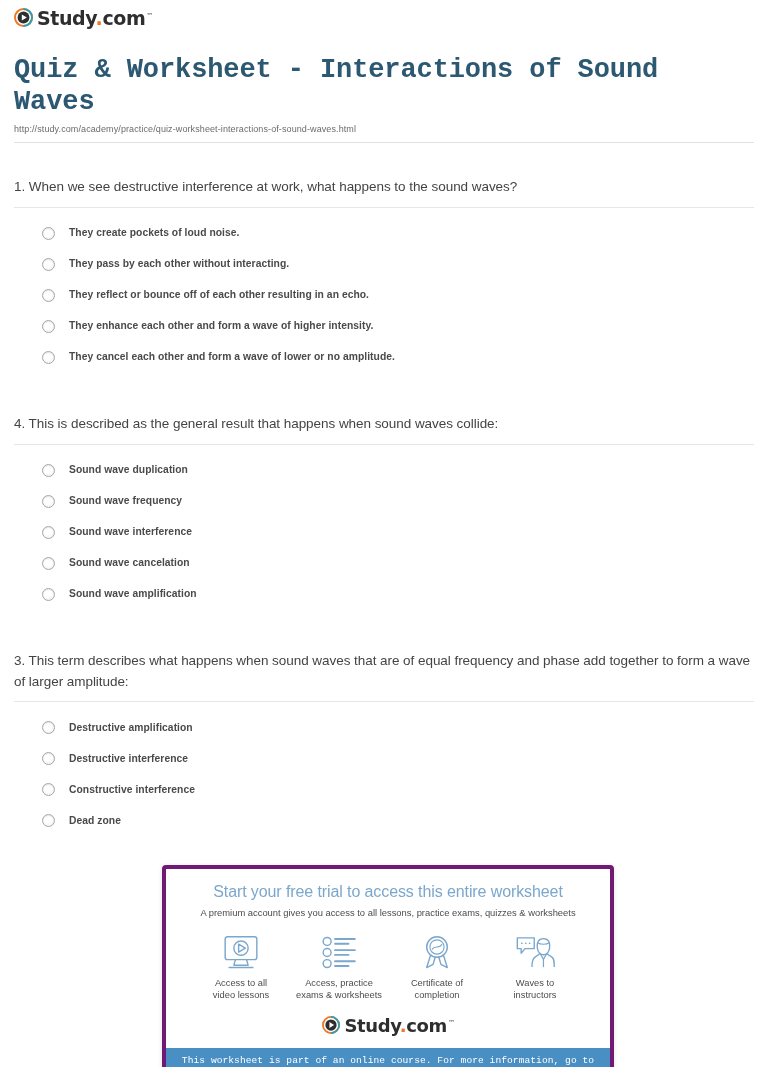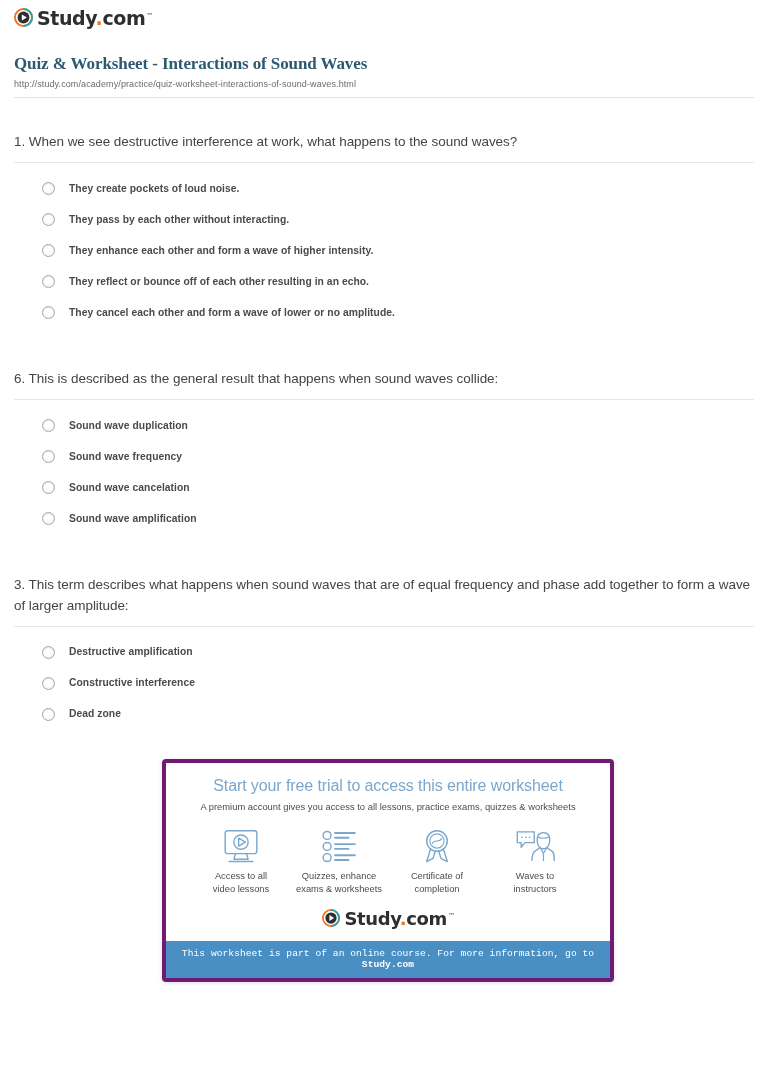--- a/index.html
+++ b/index.html
@@ -61,22 +61,22 @@
     top: -7px;
     left: 1px;
   }
 
   
   .title-wrap {
     padding: 16px 14px 0 14px;
   }
   h1.page-title {
     margin: 0;
-    font-family: Liberation Serif, serif;
-    font-size: 17px;
+    font-family: Liberation Mono, monospace;
+    font-size: 27px;
     font-weight: bold;
     color: #2c5871;
     letter-spacing: -0.1px;
     line-height: 1.2;
   }
   .page-url {
     margin: 5px 0 0 0;
     font-size: 9px;
     color: #6b6b6b;
     letter-spacing: 0.1px;
@@ -254,63 +254,71 @@
         <li class="answer-item">
           <span class="radio"></span>
           <span class="answer-label">They create pockets of loud noise.</span>
         </li>
         <li class="answer-item">
           <span class="radio"></span>
           <span class="answer-label">They pass by each other without interacting.</span>
         </li>
         <li class="answer-item">
           <span class="radio"></span>
+          <span class="answer-label">They reflect or bounce off of each other resulting in an echo.</span>
+        </li>
+        <li class="answer-item">
+          <span class="radio"></span>
           <span class="answer-label">They enhance each other and form a wave of higher intensity.</span>
-        </li>
-        <li class="answer-item">
-          <span class="radio"></span>
-          <span class="answer-label">They reflect or bounce off of each other resulting in an echo.</span>
         </li>
         <li class="answer-item">
           <span class="radio"></span>
           <span class="answer-label">They cancel each other and form a wave of lower or no amplitude.</span>
         </li>
       </ul>
     </div>
 
     <div class="question-block">
-      <div class="question-text">6. This is described as the general result that happens when sound waves collide:</div>
+      <div class="question-text">4. This is described as the general result that happens when sound waves collide:</div>
       <div class="question-rule"></div>
       <ul class="answer-list">
         <li class="answer-item">
           <span class="radio"></span>
           <span class="answer-label">Sound wave duplication</span>
         </li>
         <li class="answer-item">
           <span class="radio"></span>
           <span class="answer-label">Sound wave frequency</span>
+        </li>
+        <li class="answer-item">
+          <span class="radio"></span>
+          <span class="answer-label">Sound wave interference</span>
         </li>
         <li class="answer-item">
           <span class="radio"></span>
           <span class="answer-label">Sound wave cancelation</span>
         </li>
         <li class="answer-item">
           <span class="radio"></span>
           <span class="answer-label">Sound wave amplification</span>
         </li>
       </ul>
     </div>
 
     <div class="question-block">
       <div class="question-text">3. This term describes what happens when sound waves that are of equal frequency and phase add together to form a wave of larger amplitude:</div>
       <div class="question-rule"></div>
       <ul class="answer-list">
         <li class="answer-item">
           <span class="radio"></span>
           <span class="answer-label">Destructive amplification</span>
+        </li>
+        <li class="answer-item">
+          <span class="radio"></span>
+          <span class="answer-label">Destructive interference</span>
         </li>
         <li class="answer-item">
           <span class="radio"></span>
           <span class="answer-label">Constructive interference</span>
         </li>
         <li class="answer-item">
           <span class="radio"></span>
           <span class="answer-label">Dead zone</span>
         </li>
       </ul>
@@ -349,21 +357,21 @@
                 <circle cx="9" cy="36" r="5" fill="none" stroke="#7ba7cc" stroke-width="1.8"></circle>
                 <line x1="19" y1="5" x2="44" y2="5" stroke="#7ba7cc" stroke-width="2.4" stroke-linecap="round"></line>
                 <line x1="19" y1="11" x2="36" y2="11" stroke="#7ba7cc" stroke-width="2.4" stroke-linecap="round"></line>
                 <line x1="19" y1="19" x2="44" y2="19" stroke="#7ba7cc" stroke-width="2.4" stroke-linecap="round"></line>
                 <line x1="19" y1="25" x2="36" y2="25" stroke="#7ba7cc" stroke-width="2.4" stroke-linecap="round"></line>
                 <line x1="19" y1="33" x2="44" y2="33" stroke="#7ba7cc" stroke-width="2.4" stroke-linecap="round"></line>
                 <line x1="19" y1="39" x2="36" y2="39" stroke="#7ba7cc" stroke-width="2.4" stroke-linecap="round"></line>
               </svg>
             </div>
             <div class="feature-caption">
-              <span>Quizzes, enhance</span><br>
+              <span>Access, practice</span><br>
               <span>exams &amp; worksheets</span>
             </div>
           </div>
 
           <div class="feature">
             <div class="feature-icon">
               <svg viewBox="0 0 48 44" width="38" height="35" aria-hidden="true">
                 <circle cx="24" cy="15" r="13" fill="none" stroke="#7ba7cc" stroke-width="1.8"></circle>
                 <circle cx="24" cy="15" r="9" fill="none" stroke="#7ba7cc" stroke-width="1.4"></circle>
                 <path d="M18 18 C21 12, 27 18, 30 12" fill="none" stroke="#7ba7cc" stroke-width="1.4" stroke-linecap="round"></path>

